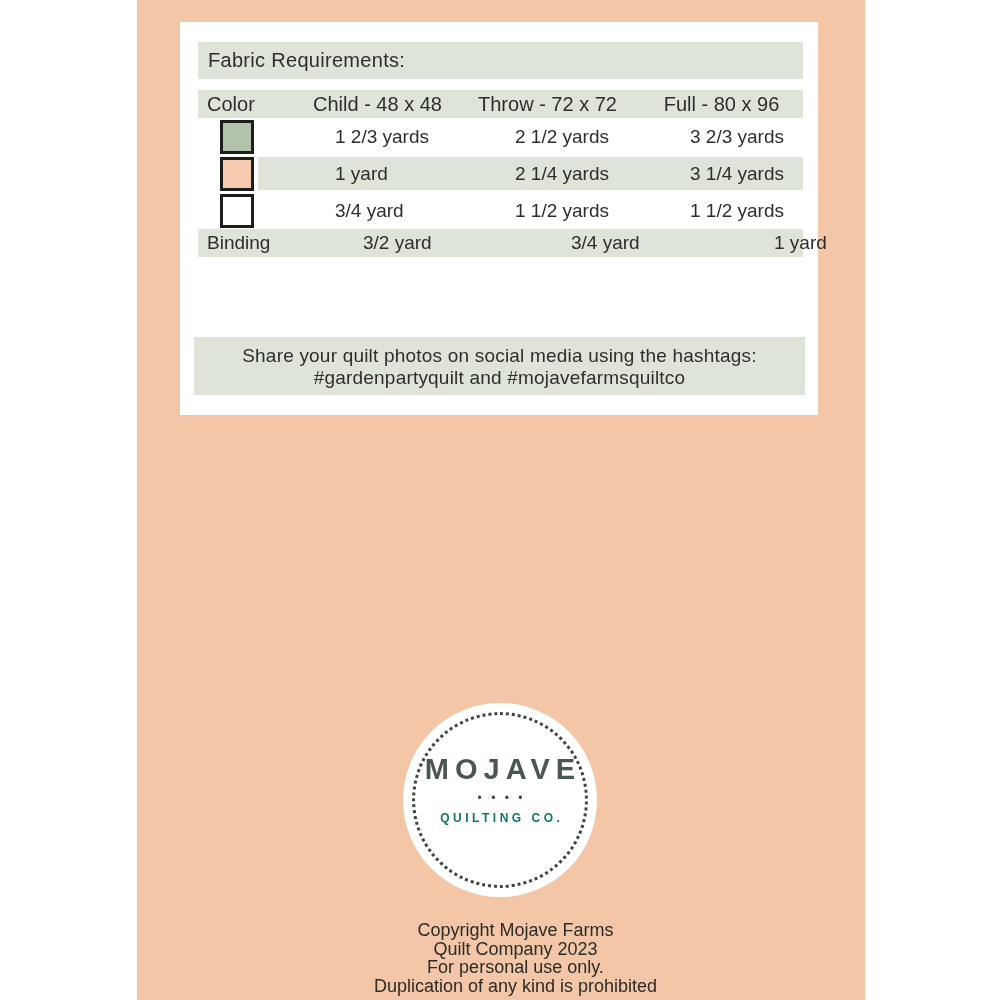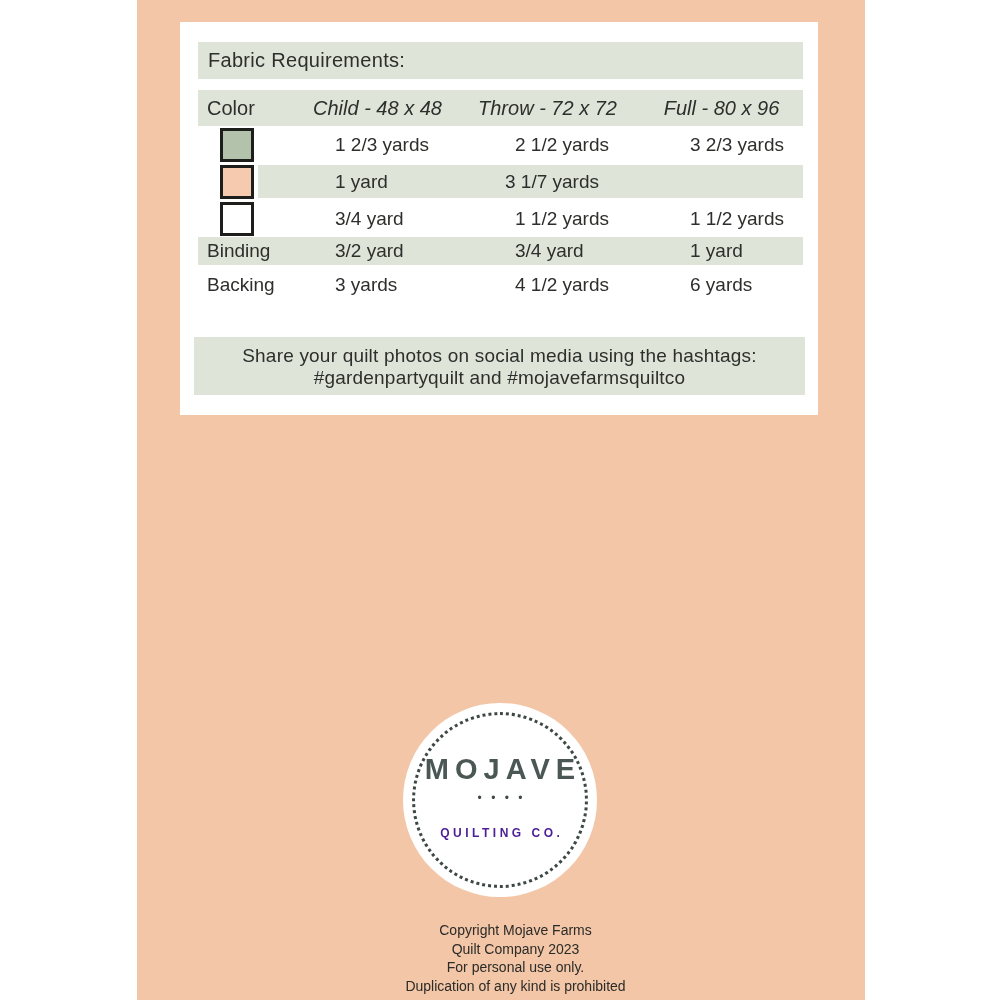--- a/index.html
+++ b/index.html
@@ -9,51 +9,51 @@
   .page { position:absolute; left:137px; top:0; width:728px; height:1000px; background:#f2c6a7; }
 
   .card { position:absolute; left:43px; top:22px; width:638px; height:393px; background:#ffffff; }
 
   .title-band { position:absolute; left:18px; top:20px; width:605px; height:37px; background:#dee5d8;
                 display:flex; align-items:center; padding-left:10px; font-size:20px; letter-spacing:.3px; }
 
   .table { position:absolute; left:18px; top:68px; width:605px; }
   .trow { position:relative; display:grid; grid-template-columns:102px 155px 185px 163px; align-items:center; }
   .trow .c { position:relative; z-index:1; font-size:19px; }
-  .thead { height:36px; background:#dee5d8; font-size:20px; }
+  .thead { height:28px; background:#dee5d8; font-size:20px; }
   .thead .c { font-size:20px; }
   .c1 { padding-left:9px; }
-  .center { text-align:center; padding-left:0;font-style:italic; }
+  .center { text-align:center; padding-left:0; }
   .c2 { padding-left:35px; }
   .c3 { padding-left:60px; }
   .c4 { padding-left:50px; }
 
   .swrow { height:37px; }
   .swrow.hl::before { content:""; position:absolute; left:60px; right:0; top:2px; bottom:2px; background:#dee5d8; z-index:0; }
   .swatch { display:block; width:34px; height:34px; margin-left:13px; border:3px solid #1d1d1b; background:#fff; }
 
   .labelrow { height:28px; }
-  .labelrow.hl { background:#dee5d8; }
+  .labelrow.hl { background:#dee5d8;gap:28px; }
   .labelrow.tall { height:39px; }
   .rowlabel { font-size:20px; }
 
   .hashtag-band { position:absolute; left:14px; top:315px; width:611px; height:58px; background:#dee5d8;
                   text-align:center; font-size:19px; line-height:22px; padding-top:8px; letter-spacing:.2px; }
 
   .logo { position:absolute; left:266px; top:703px; width:194px; height:194px; background:#ffffff; border-radius:50%;
           display:flex; flex-direction:column; align-items:center; padding-top:50px; }
   .logo::before { content:""; position:absolute; left:9px; top:9px; right:9px; bottom:9px;
                   border:3px dotted #3d4845; border-radius:50%; }
   .logo-name { position:relative; font-size:29px; line-height:33px; font-weight:bold; letter-spacing:6px;
                color:#4b5754; text-indent:6px; }
   .logo-dots { position:relative; margin-top:5px; font-size:12px; letter-spacing:3px; color:#3d4845; text-indent:3px; }
-  .logo-sub  { position:relative; margin-top:21px; font-size:12px; font-weight:bold; letter-spacing:3.5px;
-               color:#4c1d95; text-indent:3.5px; }
+  .logo-sub  { position:relative; margin-top:6px; font-size:12px; font-weight:bold; letter-spacing:3.5px;
+               color:#0f766e; text-indent:3.5px; }
 
-  .copyright { position:absolute; left:0; right:0; top:921px; text-align:center; font-size:14px; line-height:18.5px; color:#2b2b28;padding-left:29px; }
+  .copyright { position:absolute; left:0; right:0; top:921px; text-align:center; font-size:18px; line-height:18.5px; color:#2b2b28;padding-left:29px; }
 </style>
 </head>
 <body>
 
 <div class="stage">
   <div class="page">
 
     <div class="card">
 
       <div class="title-band">
@@ -76,45 +76,40 @@
           <div class="c c2">1 2/3 yards</div>
           <div class="c c3">2 1/2 yards</div>
           <div class="c c4">3 2/3 yards</div>
         </div>
 
         <div class="trow swrow hl">
           <div class="c c1">
               <span class="swatch" style="background-color: rgb(245, 202, 174);"></span>
             </div>
           <div class="c c2">1 yard</div>
-          <div class="c c4">3 1/7 yards</div>
+          <div class="c c3">2 1/4 yards</div>
+          <div class="c c4">3 1/4 yards</div>
         </div>
 
         <div class="trow swrow">
           <div class="c c1">
               <span class="swatch" style="background-color: rgb(255, 255, 255);"></span>
             </div>
           <div class="c c2">3/4 yard</div>
           <div class="c c3">1 1/2 yards</div>
           <div class="c c4">1 1/2 yards</div>
         </div>
 
         <div class="trow labelrow hl">
           <div class="c c1 rowlabel">Binding</div>
           <div class="c c2">3/2 yard</div>
           <div class="c c3">3/4 yard</div>
           <div class="c c4">1 yard</div>
         </div>
 
-        <div class="trow labelrow tall">
-          <div class="c c1 rowlabel">Backing</div>
-          <div class="c c2">3 yards</div>
-          <div class="c c3">4 1/2 yards</div>
-          <div class="c c4">6 yards</div>
-        </div>
 
       </div>
 
       <div class="hashtag-band">
         <div>Share your quilt photos on social media using the hashtags:</div>
         <div>#gardenpartyquilt and #mojavefarmsquiltco</div>
       </div>
 
     </div>
 

